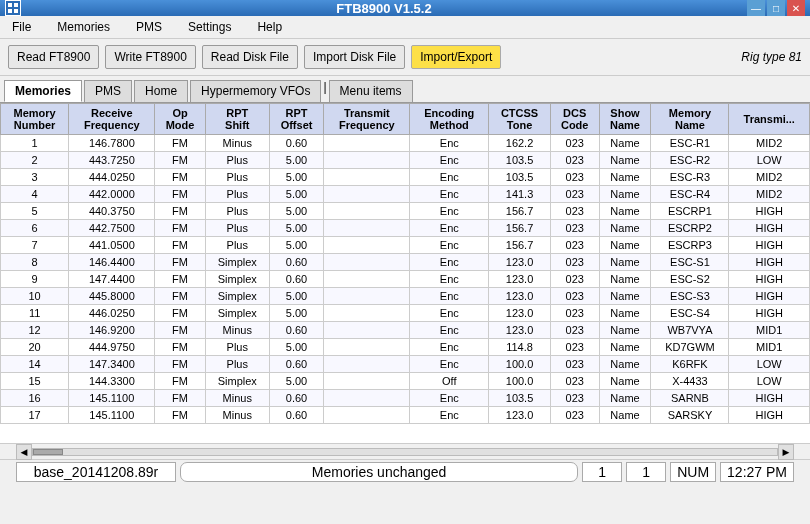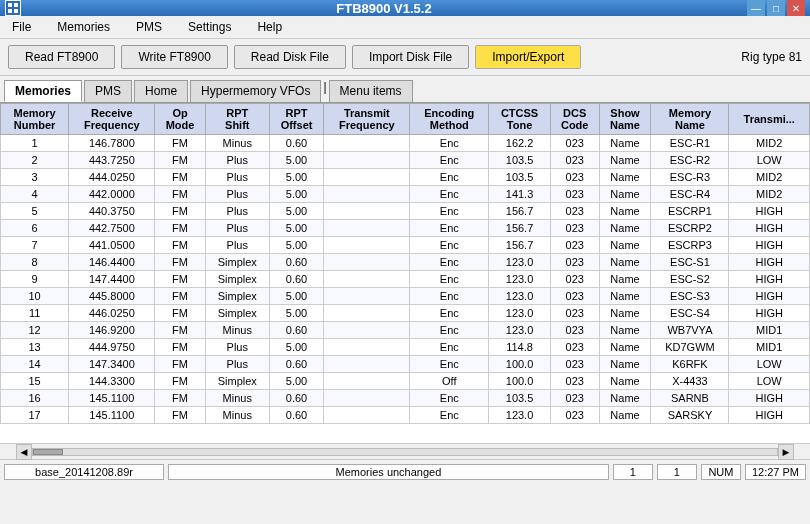--- a/index.html
+++ b/index.html
@@ -77,31 +77,32 @@
 
     .toolbar {
       background: #f0f0f0;
       border-bottom: 1px solid #ccc;
       padding: 6px 8px;
       display: flex;
       align-items: center;
       gap: 6px;
     }
     .toolbar-btn {
-      padding: 4px 16px;
+      padding: 4px 8px;
       background: #e8e8e8;
       border: 1px solid #999;
       border-radius: 2px;
       cursor: pointer;
       font-size: 12px;
     }
     .toolbar-btn.yellow { background: #fde047; border-color: #aaa; }
     .rig-type {
       margin-left: auto;
       font-size: 12px;
+      font-style: italic;
     }
 
     .tabs {
       background: #f0f0f0;
       border-bottom: 1px solid #999;
       padding: 4px 4px 0;
       display: flex;
       gap: 2px;
     }
     .tab {
@@ -146,37 +147,37 @@
       padding: 2px 4px;
       text-align: center;
       white-space: nowrap;
     }
     tbody tr:nth-child(even) { background: #f8f8ff; }
     tbody tr:nth-child(odd) { background: white; }
 
     .status-bar {
       background: #f0f0f0;
       border-top: 1px solid #ccc;
-      padding: 2px 4px;
+      padding: 2px 16px;
       display: flex;
       align-items: center;
       gap: 4px;
-      font-size: 11px;
+      font-size: 14px;
       height: 24px;
       justify-content: space-between;
     }
     .status-segment {
       border: 1px solid #aaa;
       padding: 1px 6px;
       background: white;
       min-width: 40px;
       text-align: center;
     }
     .status-filename { flex: 0 0 160px; }
-    .status-msg { flex: 1; text-align: center; }
+    .status-msg { flex: 1; text-align: center; border-radius: 7px; }
 
     .scrollbar-area {
       background: #f0f0f0;
       border-top: 1px solid #ccc;
       height: 16px;
       display: flex;
       align-items: center;
       padding: 0 16px;
     }
     .scroll-track {
@@ -436,21 +437,21 @@
           <td>0.60</td>
           <td></td>
           <td>Enc</td>
           <td>123.0</td>
           <td>023</td>
           <td>Name</td>
           <td>WB7VYA</td>
           <td>MID1</td>
         </tr>
         <tr>
-          <td>13</td>
+          <td>20</td>
           <td>444.9750</td>
           <td>FM</td>
           <td>Plus</td>
           <td>5.00</td>
           <td></td>
           <td>Enc</td>
           <td>114.8</td>
           <td>023</td>
           <td>Name</td>
           <td>KD7GWM</td>

